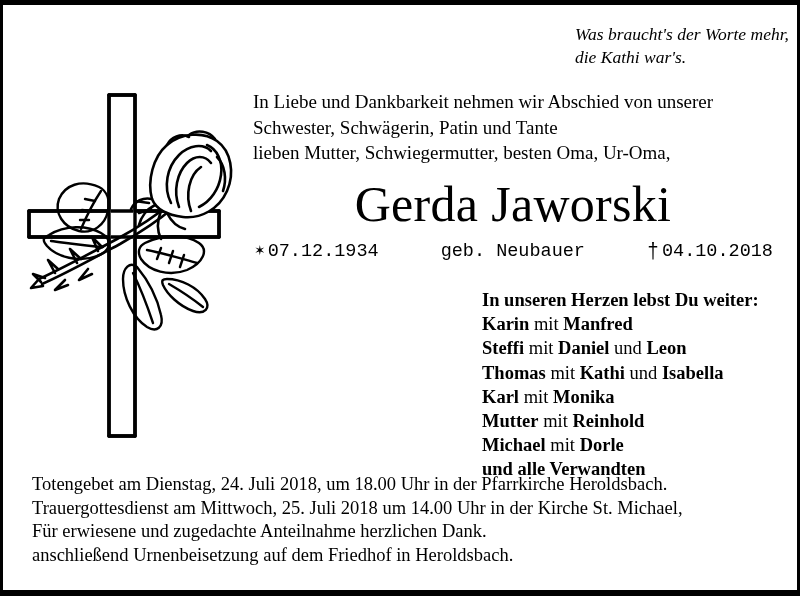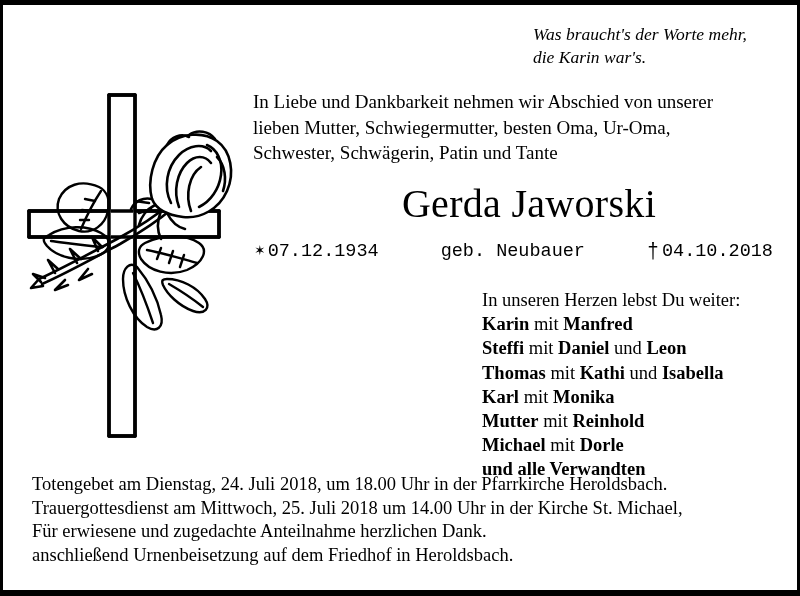--- a/index.html
+++ b/index.html
@@ -35,40 +35,40 @@
   #epigraph {
     position: absolute;
     left: 530px;
     top: 18px;
     width: 250px;
     font-style: italic;
     font-size: 17.5px;
     line-height: 23px;
     white-space: nowrap;
   }
-  #epigraph div { white-space: nowrap; }
+  #epigraph div { white-space: nowrap; margin-left: 42px; }
 
   
   #intro {
     position: absolute;
     left: 250px;
     top: 84px;
     width: 520px;
     font-size: 19px;
     line-height: 25.5px;
   }
 
   
   #deceased-name {
     position: absolute;
-    left: 266px;
+    left: 250px;
     top: 176px;
     width: 520px;
     text-align: center;
-    font-size: 40px;
+    font-size: 50px;
     line-height: 46px;
     letter-spacing: 0.3px;
   }
 
   
   #dates-row {
     position: absolute;
     left: 252px;
     top: 234px;
     width: 518px;
@@ -89,21 +89,21 @@
 
   
   #survivors {
     position: absolute;
     left: 479px;
     top: 283px;
     width: 300px;
     font-size: 18.5px;
     line-height: 24.2px;
   }
-  #survivors .lead { font-weight: normal; }
+  #survivors .lead { font-weight: bold; }
   #survivors .fam-line b { font-weight: bold; }
   #survivors .closing { font-weight: bold; }
 
   
   #service {
     position: absolute;
     left: 29px;
     top: 468px;
     width: 745px;
     font-size: 18.5px;
@@ -198,27 +198,27 @@
           <path d="M134 122 C126 126 120 134 118 142"></path>
           <path d="M140 128 C136 138 136 148 140 156"></path>
           <path d="M146 130 C150 138 156 144 164 146"></path>
           <path d="M128 120 L114 118 M130 126 L118 130"></path>
         </g>
       </svg>
     </div>
 
     <div id="epigraph">
       <div>Was braucht's der Worte mehr,</div>
-      <div>die Karin war's.</div>
+      <div>die Kathi war's.</div>
     </div>
 
     <div id="intro">
       <div>In Liebe und Dankbarkeit nehmen wir Abschied von unserer</div>
+      <div>Schwester, Schwägerin, Patin und Tante</div>
       <div>lieben Mutter, Schwiegermutter, besten Oma, Ur-Oma,</div>
-      <div>Schwester, Schwägerin, Patin und Tante</div>
     </div>
 
     <div id="deceased-name">Gerda Jaworski</div>
 
     <div id="dates-row">
       <span class="date-cell"><span class="sym sym-birth">✶</span><span>07.12.1934</span></span>
       <span class="date-cell">geb. Neubauer</span>
       <span class="date-cell"><span class="sym sym-death">†</span><span>04.10.2018</span></span>
     </div>
 

